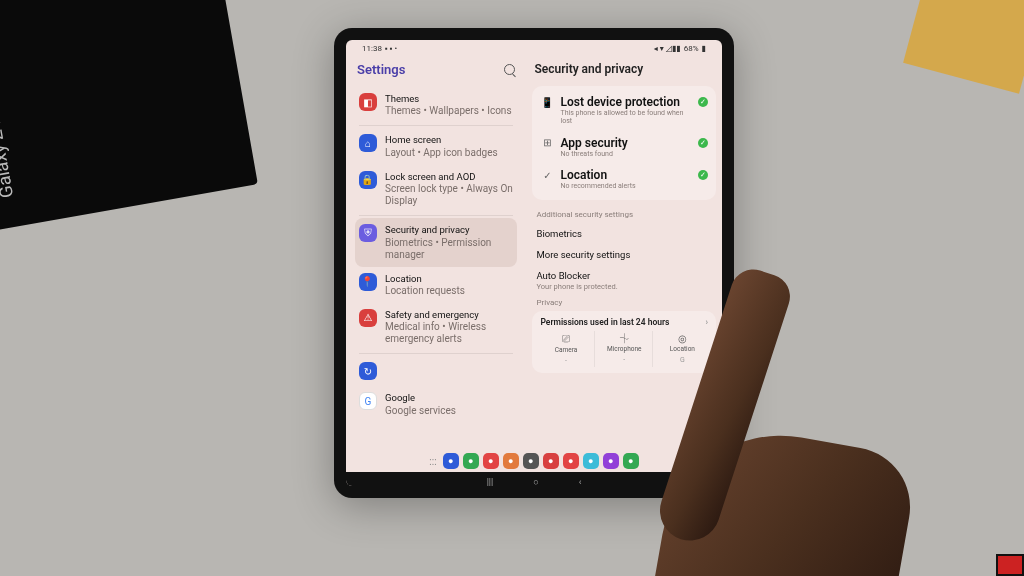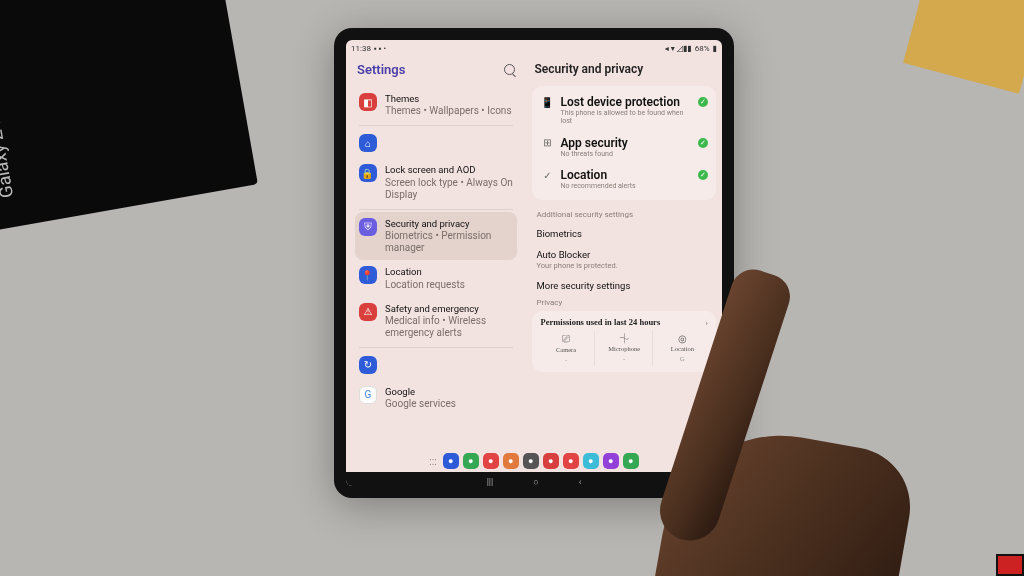--- a/index.html
+++ b/index.html
@@ -28,21 +28,21 @@
     flex-direction: column;
     overflow: hidden;
     font-size: 9px;
     color: #222;
   }
   .status-bar {
     height: 16px;
     display: flex;
     justify-content: space-between;
     align-items: center;
-    padding: 0 5px;
+    padding: 0 16px;
     font-size: 8px;
     color: #333;
   }
   .status-left, .status-right { display: flex; gap: 3px; align-items: center; }
   .panes {
     flex: 1;
     display: flex;
     overflow: hidden;
   }
   .left-pane {
@@ -150,21 +150,20 @@
   .row {
     padding: 5px 4px;
   }
   .row-label { font-size: 9.5px; color: #111; }
   .row-sub { font-size: 7.5px; color: #8a7e7a; margin-top: 1px; }
   
   .perm-card {
     background: #f6ebe9;
     border-radius: 10px;
     padding: 6px;
-    font-family: Liberation Serif, serif;
   }
   .perm-title {
     font-size: 8.5px; font-weight: 600;
     display: flex; justify-content: space-between; align-items: center;
     padding: 0 2px 4px;
   }
   .perm-grid {
     display: flex;
     gap: 2px;
   }
@@ -290,20 +289,24 @@
             <div class="item">
     <div class="ic" style="background:#d93f3d;">◧</div>
     <div class="item-text">
       <div class="item-label">Themes</div>
       <div class="item-sub">Themes • Wallpapers • Icons</div>
     </div>
             </div>
             <div class="divider"></div>
             <div class="item">
     <div class="ic" style="background:#2e5bd8;">⌂</div>
+    <div class="item-text">
+      <div class="item-label">Home screen</div>
+      <div class="item-sub">Layout • App icon badges</div>
+    </div>
             </div>
             <div class="item">
     <div class="ic" style="background:#2e5bd8;">🔒</div>
     <div class="item-text">
       <div class="item-label">Lock screen and AOD</div>
       <div class="item-sub">Screen lock type • Always On Display</div>
     </div>
             </div>
             <div class="divider"></div>
             <div class="item selected">
@@ -372,25 +375,25 @@
     <div class="check">✓</div>
             </div>
           </div>
 
         <div class="section-header">Additional security settings</div>
         <div id="section1">
             <div class="row">
               <div class="row-label">Biometrics</div>
             </div>
             <div class="row">
+              <div class="row-label">More security settings</div>
+            </div>
+            <div class="row">
               <div class="row-label">Auto Blocker</div>
               <div class="row-sub">Your phone is protected.</div>
-            </div>
-            <div class="row">
-              <div class="row-label">More security settings</div>
             </div>
           </div>
 
         <div class="section-header">Privacy</div>
         <div class="perm-card">
           <div class="perm-title">
             <span>Permissions used in last 24 hours</span>
             <span style="color:#999">›</span>
           </div>
           <div class="perm-grid" id="perm-grid">

